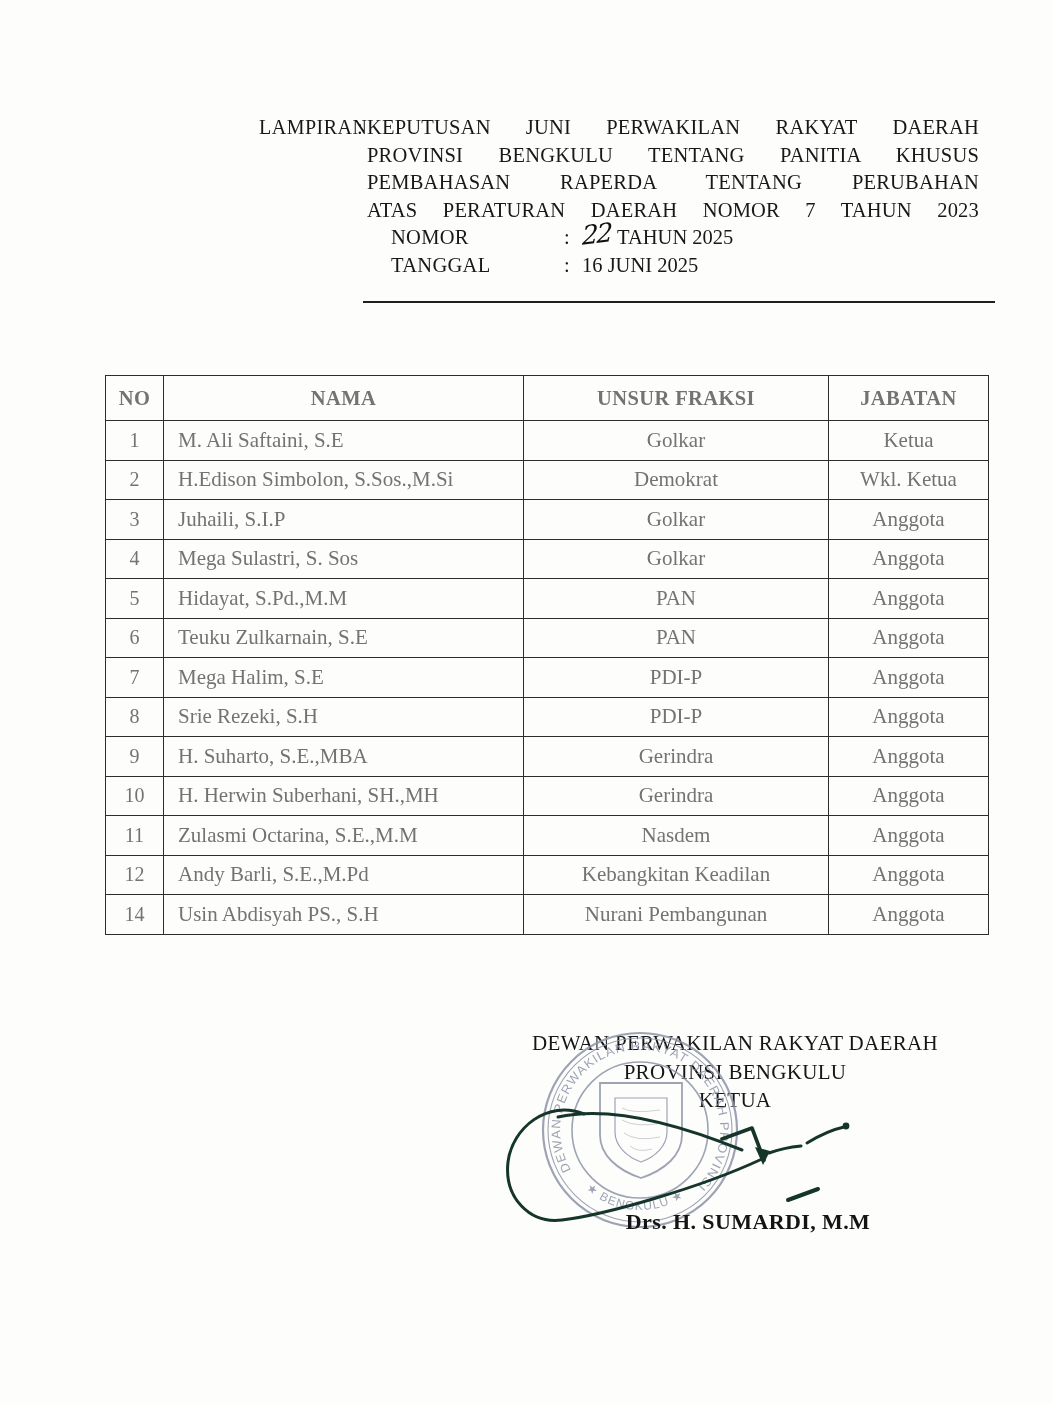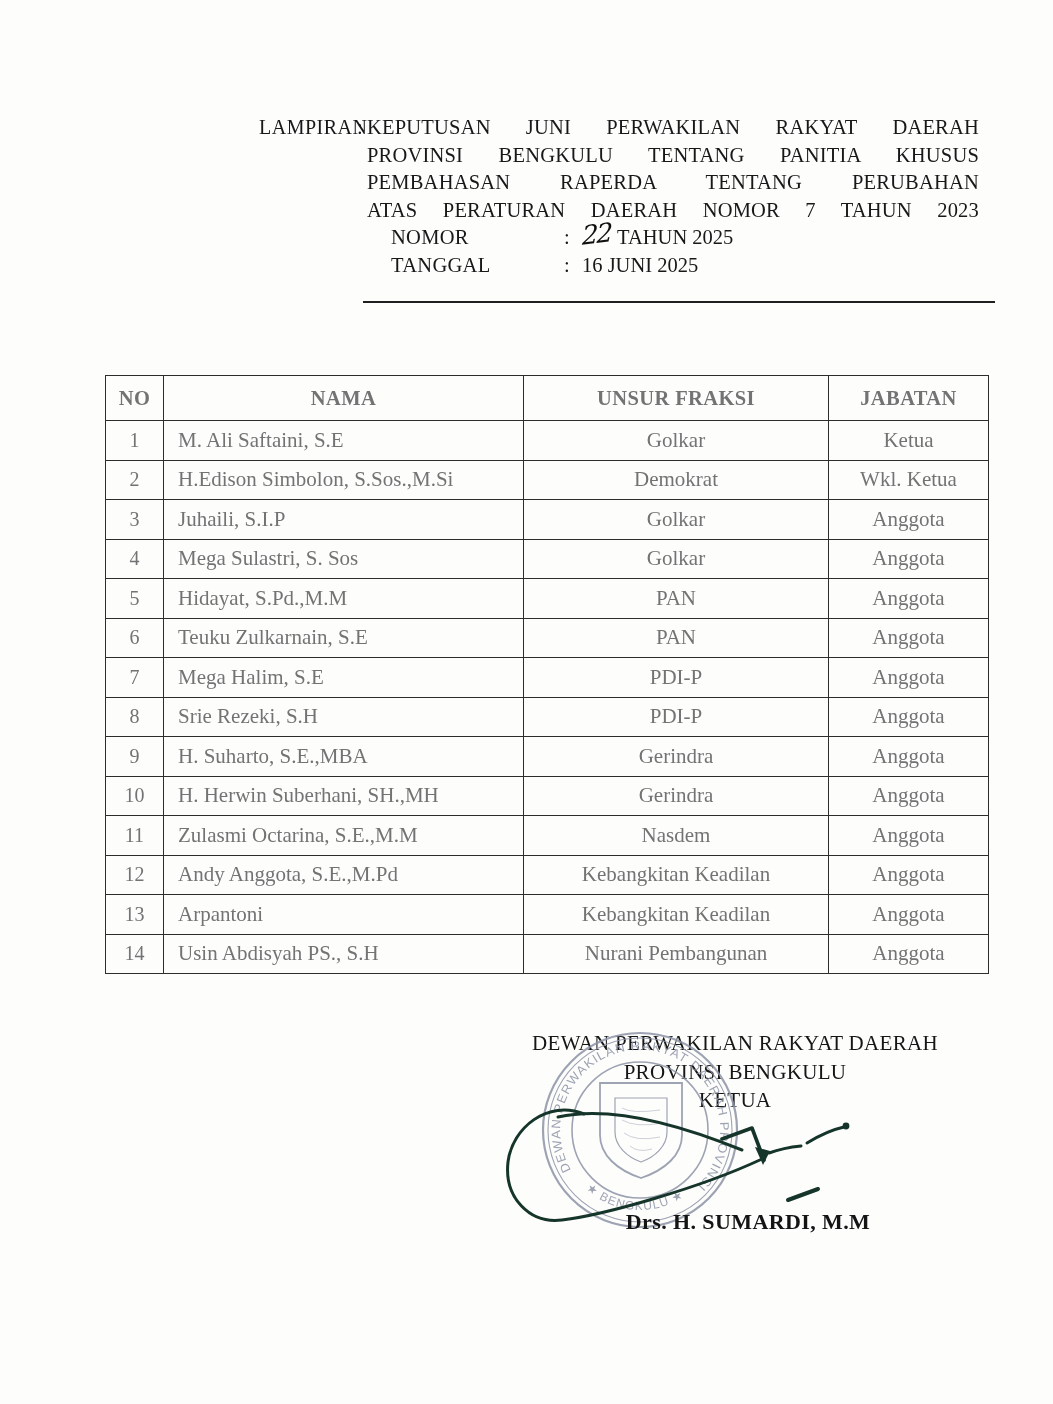--- a/index.html
+++ b/index.html
@@ -190,27 +190,21 @@
           <td class="cell-jabatan">Anggota</td>
         </tr>
         <tr>
           <td class="cell-no">11</td>
           <td class="cell-nama">Zulasmi Octarina, S.E.,M.M</td>
           <td class="cell-fraksi">Nasdem</td>
           <td class="cell-jabatan">Anggota</td>
         </tr>
         <tr>
           <td class="cell-no">12</td>
-          <td class="cell-nama">Andy Anggota, S.E.,M.Pd</td>
-          <td class="cell-fraksi">Kebangkitan Keadilan</td>
-          <td class="cell-jabatan">Anggota</td>
-        </tr>
-        <tr>
-          <td class="cell-no">13</td>
-          <td class="cell-nama">Arpantoni</td>
+          <td class="cell-nama">Andy Barli, S.E.,M.Pd</td>
           <td class="cell-fraksi">Kebangkitan Keadilan</td>
           <td class="cell-jabatan">Anggota</td>
         </tr>
         <tr>
           <td class="cell-no">14</td>
           <td class="cell-nama">Usin Abdisyah PS., S.H</td>
           <td class="cell-fraksi">Nurani Pembangunan</td>
           <td class="cell-jabatan">Anggota</td>
         </tr>
       </tbody>

